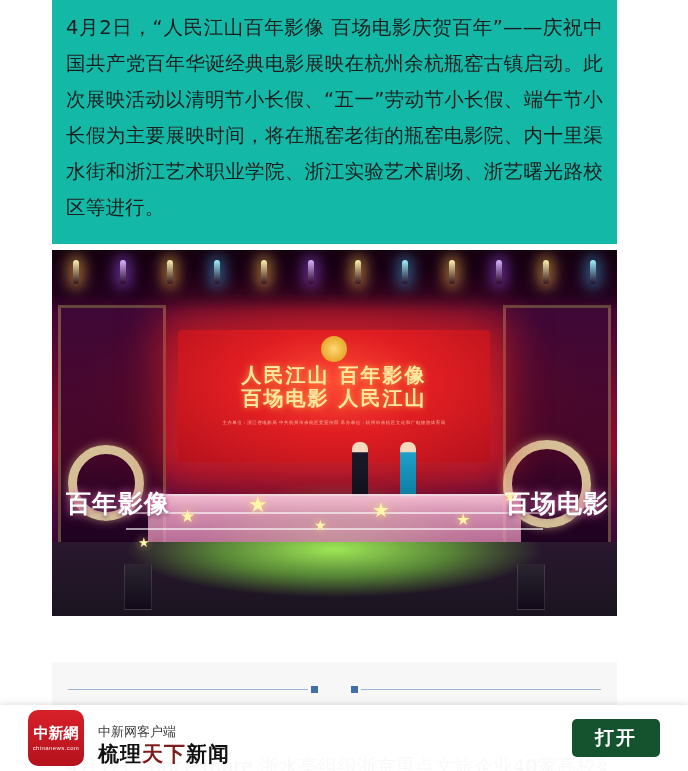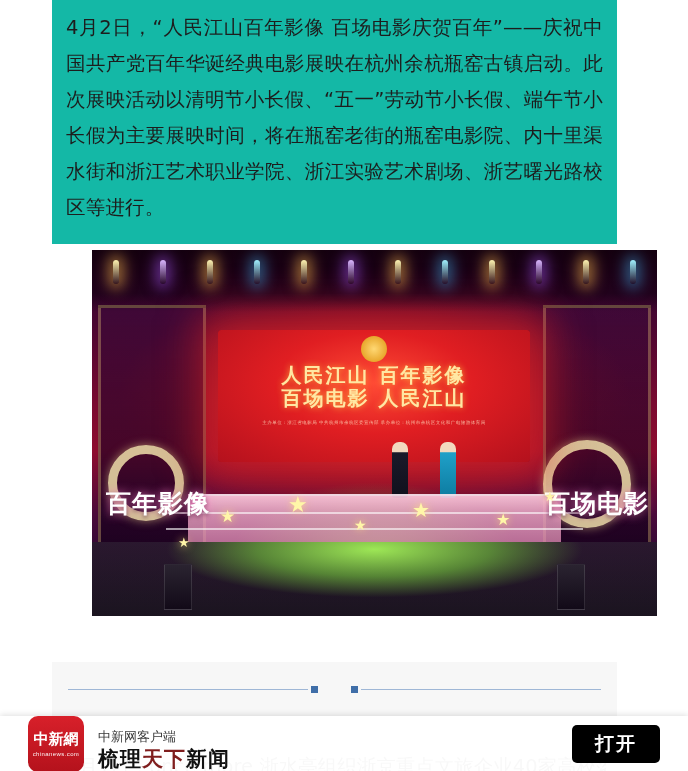--- a/index.html
+++ b/index.html
@@ -46,21 +46,20 @@
 
   
   .photo-wrap {
     position: absolute;
     left: 52px;
     top: 250px;
     width: 565px;
     height: 366px;
     overflow: hidden;
     background: #15803d;
-    margin-left: 40px;
   }
   .photo {
     position: absolute;
     inset: 0;
     background:
       radial-gradient(ellipse 200px 120px at 50% 88%, rgba(150,255,90,0.85) 0%, rgba(120,220,60,0.35) 45%, rgba(0,0,0,0) 75%),
       radial-gradient(ellipse 320px 150px at 50% 40%, rgba(255,60,40,0.75) 0%, rgba(180,20,30,0.45) 55%, rgba(0,0,0,0) 80%),
       linear-gradient(180deg, #2b0430 0%, #4a0631 20%, #7a0a30 42%, #8d0c2e 55%, #4b0a3a 72%, #2a0733 86%, #1b0424 100%);
   }
   
@@ -270,21 +269,21 @@
     line-height: 30px;
     color: #1d1d1d;
     white-space: nowrap;
     overflow: hidden;
   }
 
   
   .appbar {
     position: absolute;
     left: 0; right: 0; bottom: 0;
-    height: 55px;
+    height: 66px;
     background: rgba(255,255,255,0.97);
     box-shadow: 0 -1px 6px rgba(0,0,0,0.13);
     display: flex;
     align-items: center;
     padding: 0 28px 0 28px;
     box-sizing: border-box;
   }
   .app-logo {
     width: 56px; height: 56px;
     border-radius: 10px;
@@ -329,21 +328,21 @@
     line-height: 26px;
     letter-spacing: 1px;
   }
   .app-meta .slogan .hl { color: #7f1d1d; }
   .open-btn {
     flex: none;
     width: 88px;
     height: 38px;
     border: none;
     border-radius: 5px;
-    background: #000000;
+    background: #14532d;
     color: #ffffff;
     font-family: "DejaVu Sans", "Liberation Sans", sans-serif;
     font-size: 19px;
     font-weight: bold;
     letter-spacing: 2px;
     cursor: pointer;
   }
 </style>
 </head>
 <body>

